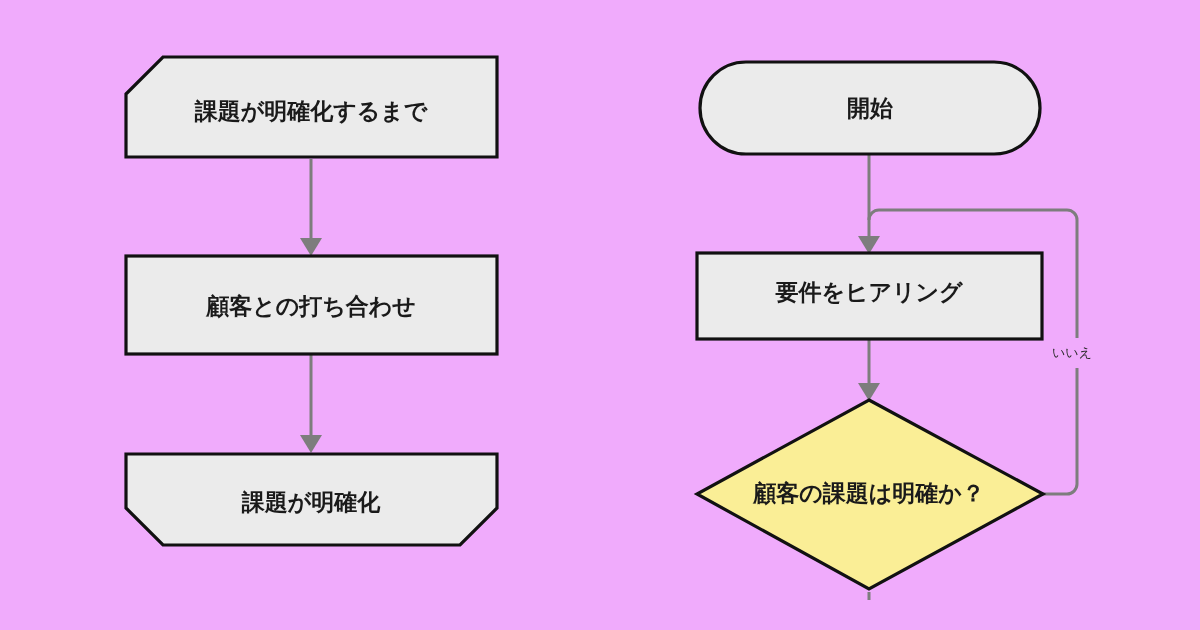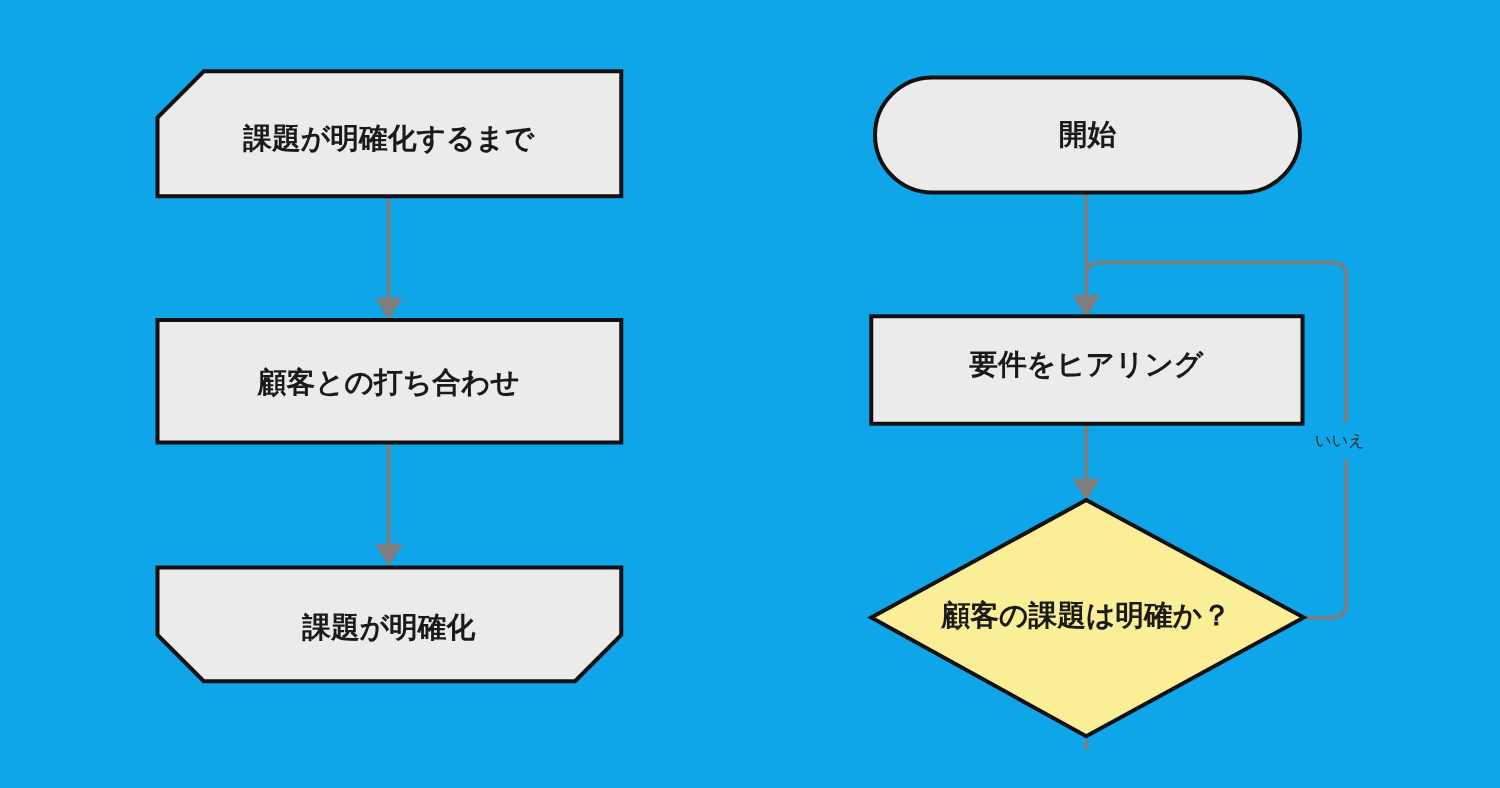--- a/index.html
+++ b/index.html
@@ -11,21 +11,21 @@
   body {
     width: 1200px;
     height: 630px;
     overflow: hidden;
     font-family: "DejaVu Sans", "Liberation Sans", sans-serif;
   }
   #canvas {
     position: relative;
     width: 1200px;
     height: 630px;
-    background: #0ea5e9;
+    background: #f0abfc;
   }
   #flow-svg {
     position: absolute;
     left: 0;
     top: 0;
     width: 1200px;
     height: 630px;
     display: block;
   }
   .node-text {

